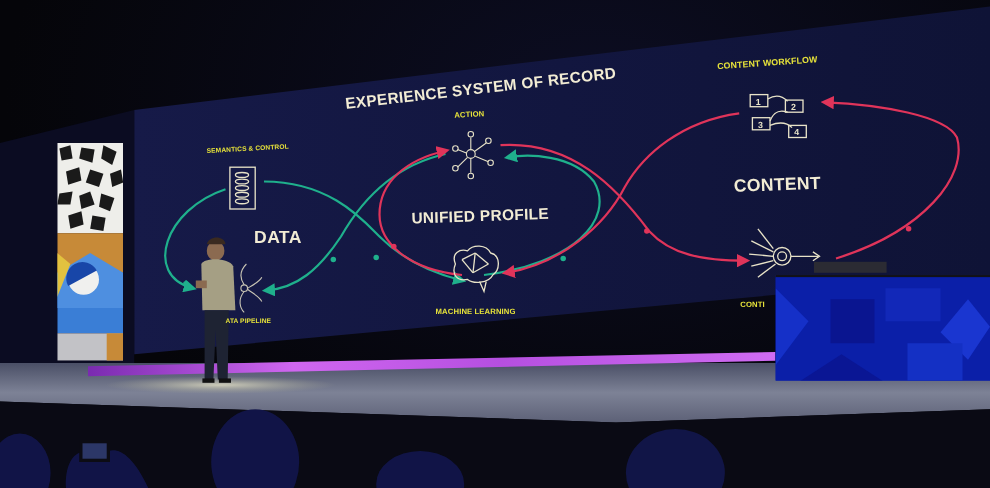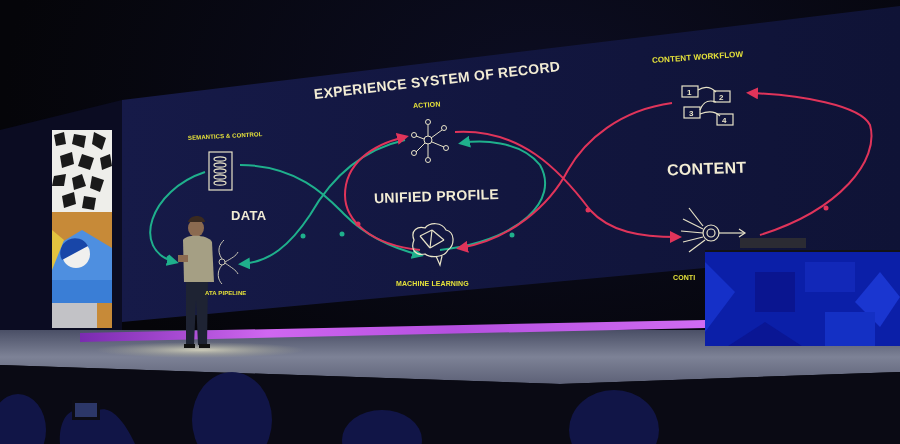--- a/index.html
+++ b/index.html
@@ -212,21 +212,21 @@
   </div>
 
   <div class="text-label title" style="left:314px; top:86px; transform:rotate(-6.5deg);">EXPERIENCE SYSTEM OF RECORD</div>
 
   <div class="text-label sub" style="left:652px; top:56px; font-size:8px; transform:rotate(-4deg);">CONTENT WORKFLOW</div>
 
   <div class="text-label sub" style="left:188px; top:135px; font-size:6px; transform:rotate(-3deg);">SEMANTICS &amp; CONTROL</div>
 
   <div class="text-label sub" style="left:413px; top:102px; font-size:7px; transform:rotate(-3deg);">ACTION</div>
 
-  <div class="text-label big" style="left:207px; top:208px; font-size:13px;padding-left:24px;">DATA</div>
+  <div class="text-label big" style="left:207px; top:208px; font-size:16px;padding-left:24px;">DATA</div>
 
   <div class="text-label big" style="left:374px; top:188px; font-size:14px; transform:rotate(-2deg);">UNIFIED PROFILE</div>
 
   <div class="text-label big" style="left:667px; top:160px; font-size:16px; transform:rotate(-2deg);">CONTENT</div>
 
   <div class="text-label sub" style="left:396px; top:280px; font-size:7px;">MACHINE LEARNING</div>
 
   <div class="text-label sub" style="left:205px; top:290px; font-size:6px;">ATA PIPELINE</div>
 
   <div class="text-label sub" style="left:673px; top:274px; font-size:7px;">CONTI</div>

